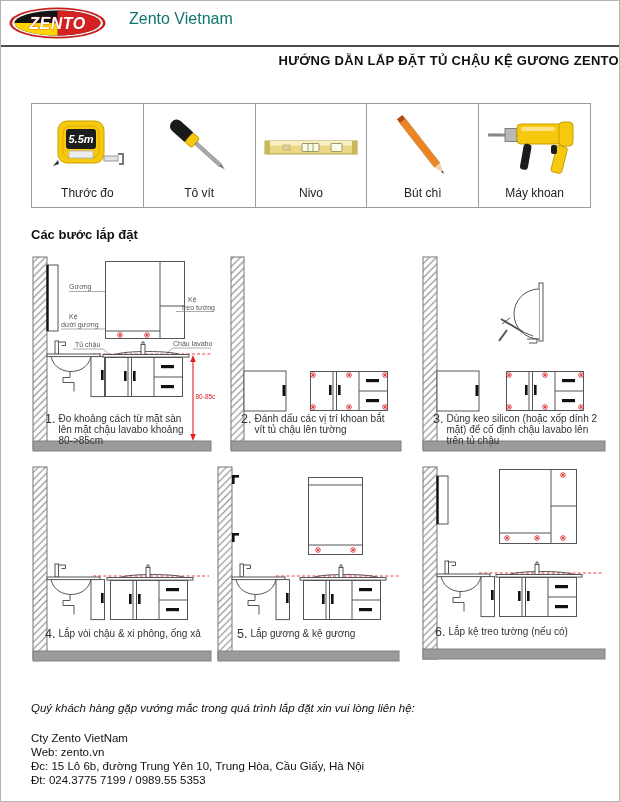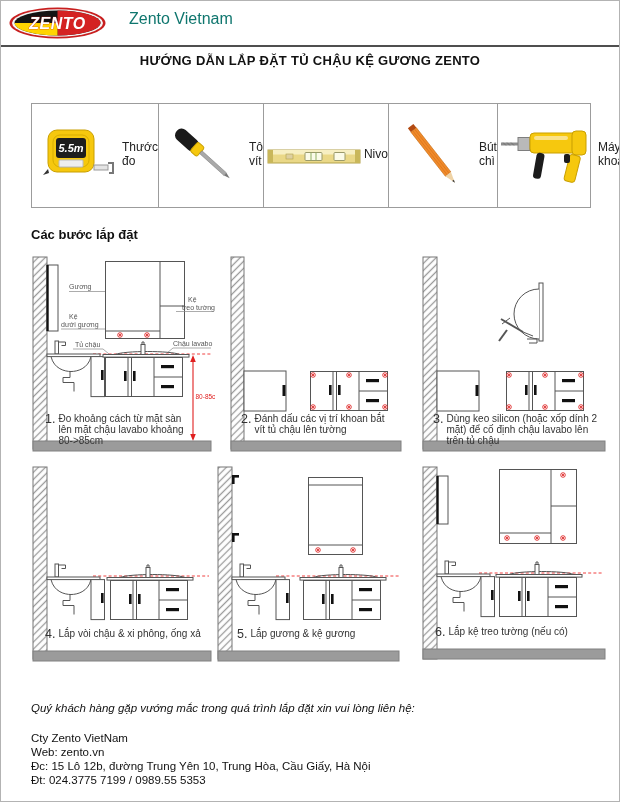--- a/index.html
+++ b/index.html
@@ -2,27 +2,27 @@
 <html><head>
 <meta charset="utf-8">
 <style>
   html,body{margin:0;padding:0;background:#fff}
   .page{position:relative;width:620px;height:802px;background:#fff;border:1px solid #b3b3b3;
         box-sizing:border-box;overflow:hidden;font-family:"Liberation Sans",sans-serif}
   
   .header{position:absolute;left:0;top:0;width:100%;height:44px;border-bottom:2px solid #4f4f4f;background:#fff}
   .logo{position:absolute;left:8px;top:6px}
   .brand{position:absolute;left:128px;top:9px;font-size:16px;color:#0f766e}
-  .title{position:absolute;top:52px;left:0;width:100%;text-align:center;font-size:13px;font-weight:bold;color:#111;letter-spacing:.3px}
+  .title{position:absolute;top:52px;left:0;width:100%;text-align:right;font-size:13px;font-weight:bold;color:#111;letter-spacing:.3px}
   .h2{position:absolute;font-size:13px;font-weight:bold;color:#111}
   #h-tools{left:30px;top:78px}
   #h-steps{left:30px;top:226px}
   
   .tools{position:absolute;left:30px;top:102px;width:560px;height:105px;display:flex;border:1px solid #9c9c9c;box-sizing:border-box;background:#fff}
-  .tool{flex:1;display:flex;flex-direction:row;align-items:center;border-left:1px solid #9c9c9c;box-sizing:border-box;padding:4px 0 4px}
+  .tool{flex:1;display:flex;flex-direction:column;align-items:center;border-left:1px solid #9c9c9c;box-sizing:border-box;padding:4px 0 4px}
   .tool:first-child{border-left:none}
   .tool-img{flex:1;display:flex;align-items:center;justify-content:center}
   .tool-label{font-size:12px;color:#222;padding-bottom:3px}
   
   .step{position:absolute}
   .step > svg{position:absolute;left:0;top:0}
   .cap{position:absolute;display:flex;align-items:flex-start;color:#333}
   .cap-num{font-size:12.5px;line-height:12px;margin-right:3px;flex:none}
   .cap-txt{font-size:10px;line-height:11px}
   #step1{left:24px;top:252px;width:190px;height:202px}
@@ -346,17 +346,17 @@
     <div class="cap" style="left:26px;top:163px;width:160px">
       <span class="cap-num">6.</span>
       <span class="cap-txt">Lắp kệ treo tường (nếu có)</span>
     </div>
   </div>
 
   <div class="footer">
     <div class="note">Quý khách hàng gặp vướng mắc trong quá trình lắp đặt xin vui lòng liên hệ:</div>
     <div class="f-line f-bold">Cty Zento VietNam</div>
     <div class="f-line"><span class="f-bold">Web:</span> <span>zento.vn</span></div>
-    <div class="f-line"><span class="f-bold">Đc:</span> <span>15 Lô 12b, đường Trung Yên 10, Trung Hòa, Cầu Giấy, Hà Nội</span></div>
+    <div class="f-line"><span class="f-bold">Đc:</span> <span>15 Lô 6b, đường Trung Yên 10, Trung Hòa, Cầu Giấy, Hà Nội</span></div>
     <div class="f-line"><span class="f-bold">Đt:</span> <span>024.3775 7199 / 0989.55 5353</span></div>
   </div>
 
 </div>
 
 </body></html>

